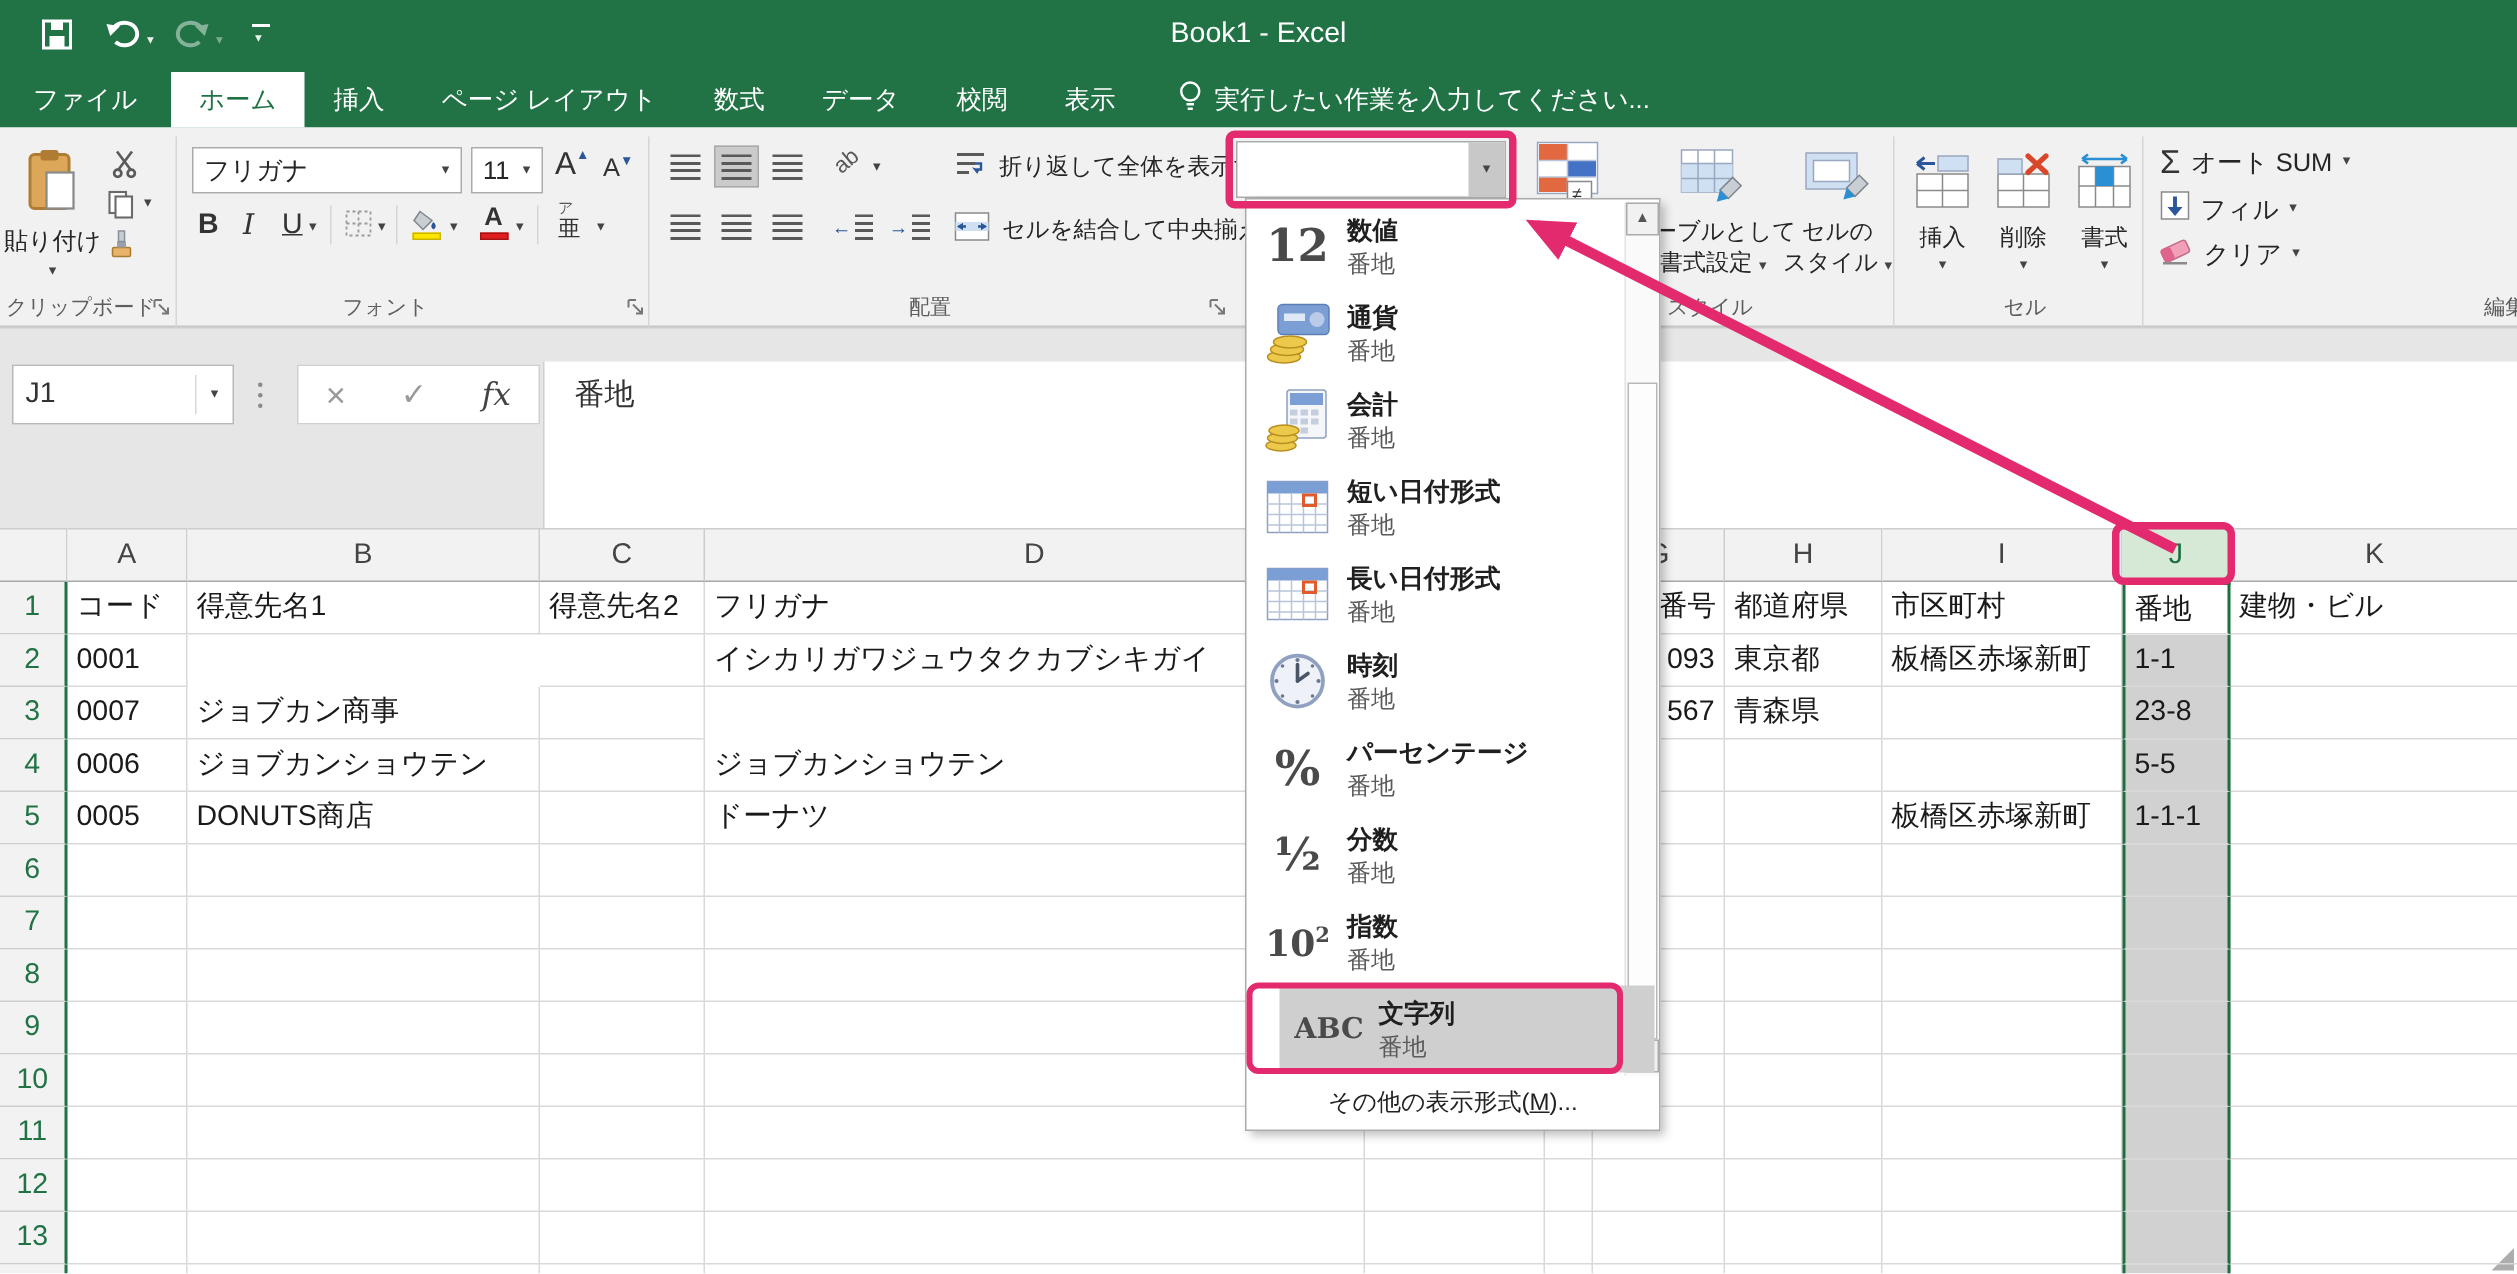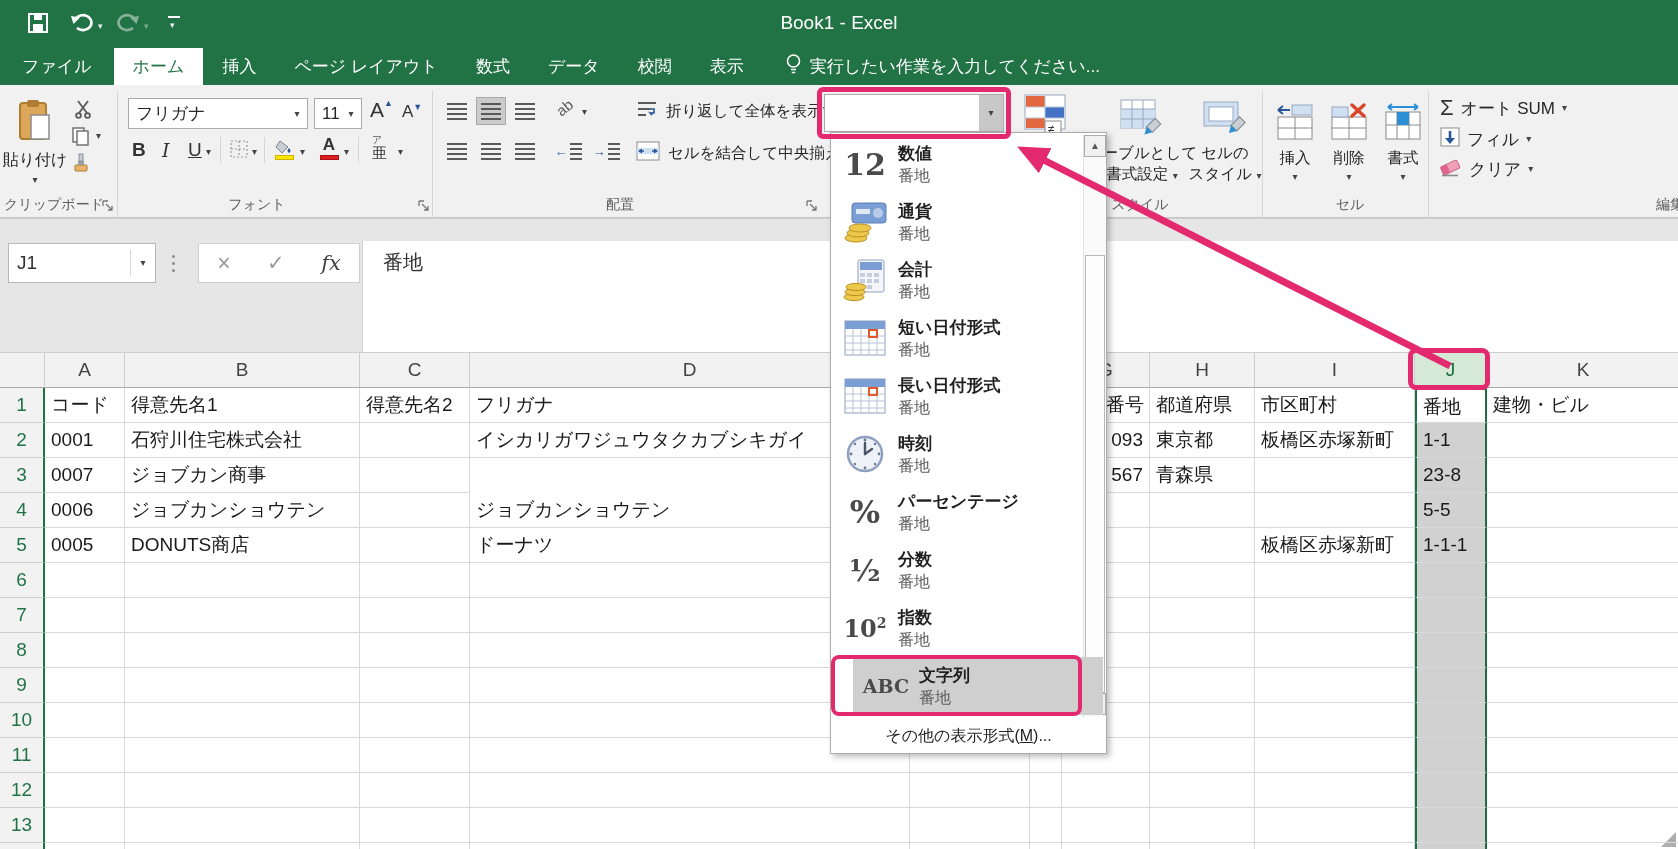--- a/index.html
+++ b/index.html
@@ -479,21 +479,20 @@
       <div class="cell filled" style="left: 470px; top: 36px; width: 440px; height: 35px;">フリガナ</div>
       <div class="cell" style="left: 910px; top: 36px; width: 120px; height: 35px;"></div>
       <div class="cell" style="left: 1030px; top: 36px; width: 32px; height: 35px;"></div>
       <div class="cell filled" style="left: 1062px; top: 36px; width: 88px; height: 35px;">郵便番号</div>
       <div class="cell filled" style="left: 1150px; top: 36px; width: 105px; height: 35px;">都道府県</div>
       <div class="cell filled" style="left: 1255px; top: 36px; width: 160px; height: 35px;">市区町村</div>
       <div class="cell jact filled" style="left: 1415px; top: 36px; width: 72px; height: 35px;">番地</div>
       <div class="cell filled" style="left: 1487px; top: 36px; width: 193px; height: 35px;">建物・ビル</div>
       <div class="rowhdr" style="top: 71px; height: 35px;">2</div>
       <div class="cell filled" style="left: 45px; top: 71px; width: 80px; height: 35px;">0001</div>
-      <div class="cell filled" style="left: 125px; top: 71px; width: 235px; height: 35px;">石狩川住宅株式会社</div>
       <div class="cell" style="left: 360px; top: 71px; width: 110px; height: 35px;"></div>
       <div class="cell filled" style="left: 470px; top: 71px; width: 440px; height: 35px;">イシカリガワジュウタクカブシキガイ</div>
       <div class="cell" style="left: 910px; top: 71px; width: 120px; height: 35px;"></div>
       <div class="cell" style="left: 1030px; top: 71px; width: 32px; height: 35px;"></div>
       <div class="cell filled num" style="left: 1062px; top: 71px; width: 88px; height: 35px;">093</div>
       <div class="cell filled" style="left: 1150px; top: 71px; width: 105px; height: 35px;">東京都</div>
       <div class="cell filled" style="left: 1255px; top: 71px; width: 160px; height: 35px;">板橋区赤塚新町</div>
       <div class="cell jsel filled" style="left: 1415px; top: 71px; width: 72px; height: 35px;">1-1</div>
       <div class="cell" style="left: 1487px; top: 71px; width: 193px; height: 35px;"></div>
       <div class="rowhdr" style="top: 106px; height: 35px;">3</div>

